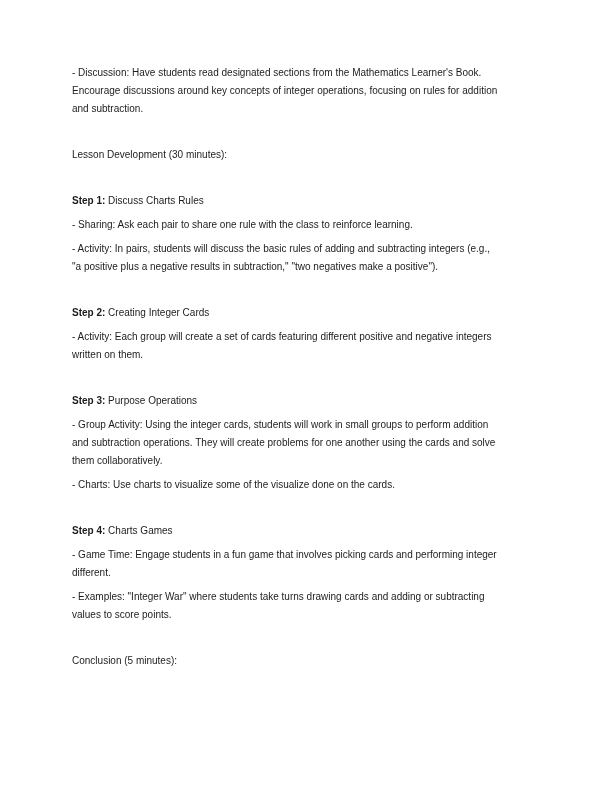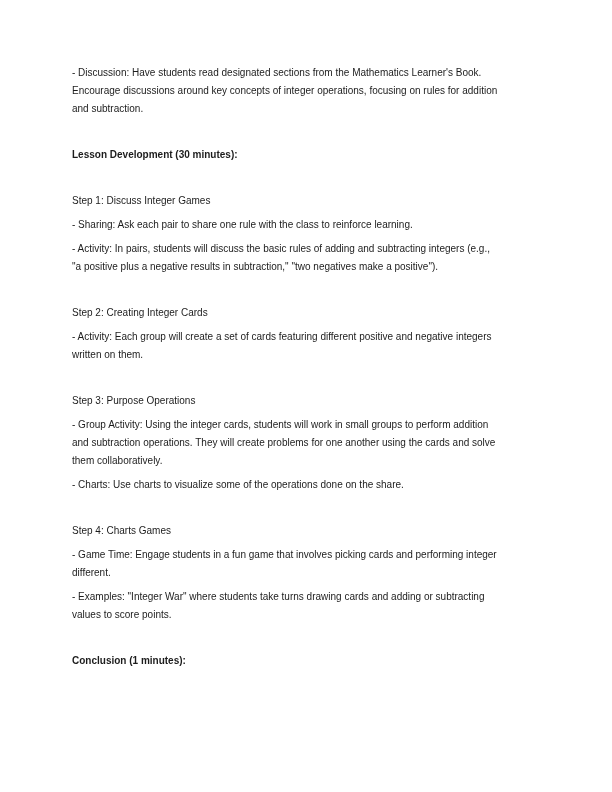--- a/index.html
+++ b/index.html
@@ -19,57 +19,57 @@
     line-height: 18px;
     color: #1c1c1c;
     overflow: hidden;
   }
   .para {
     margin: 0 0 6px 0;
     white-space: pre-line; 
   }
   .section-heading {
     margin-top: 28px;
-    font-weight: 700;
+    font-weight: 400;
   }
   .step-heading {
     margin-top: 28px;
   }
   .step-heading .step-label {
-    font-weight: 400;
+    font-weight: 700;
     margin-top: 42px;
   }
 </style>
 </head>
 <body>
 
 <div class="page">
 
   <p class="para">- Discussion: Have students read designated sections from the Mathematics Learner's Book.
 Encourage discussions around key concepts of integer operations, focusing on rules for addition
 and subtraction.</p>
 
   <p class="para section-heading">Lesson Development (30 minutes):</p>
 
-  <p class="para step-heading"><span class="step-label">Step 1:</span><span> Discuss Integer Games</span></p>
+  <p class="para step-heading"><span class="step-label">Step 1:</span><span> Discuss Charts Rules</span></p>
   <p class="para">- Sharing: Ask each pair to share one rule with the class to reinforce learning.</p>
   <p class="para">- Activity: In pairs, students will discuss the basic rules of adding and subtracting integers (e.g.,
 "a positive plus a negative results in subtraction," "two negatives make a positive").</p>
 
   <p class="para step-heading"><span class="step-label">Step 2:</span><span> Creating Integer Cards</span></p>
   <p class="para">- Activity: Each group will create a set of cards featuring different positive and negative integers
 written on them.</p>
 
   <p class="para step-heading"><span class="step-label">Step 3:</span><span> Purpose Operations</span></p>
   <p class="para">- Group Activity: Using the integer cards, students will work in small groups to perform addition
 and subtraction operations. They will create problems for one another using the cards and solve
 them collaboratively.</p>
-  <p class="para">- Charts: Use charts to visualize some of the operations done on the share.</p>
+  <p class="para">- Charts: Use charts to visualize some of the visualize done on the cards.</p>
 
   <p class="para step-heading"><span class="step-label">Step 4:</span><span> Charts Games</span></p>
   <p class="para">- Game Time: Engage students in a fun game that involves picking cards and performing integer
 different.</p>
   <p class="para">- Examples: "Integer War" where students take turns drawing cards and adding or subtracting
 values to score points.</p>
 
-  <p class="para section-heading">Conclusion (1 minutes):</p>
+  <p class="para section-heading">Conclusion (5 minutes):</p>
 
 </div>
 
 </body></html>

